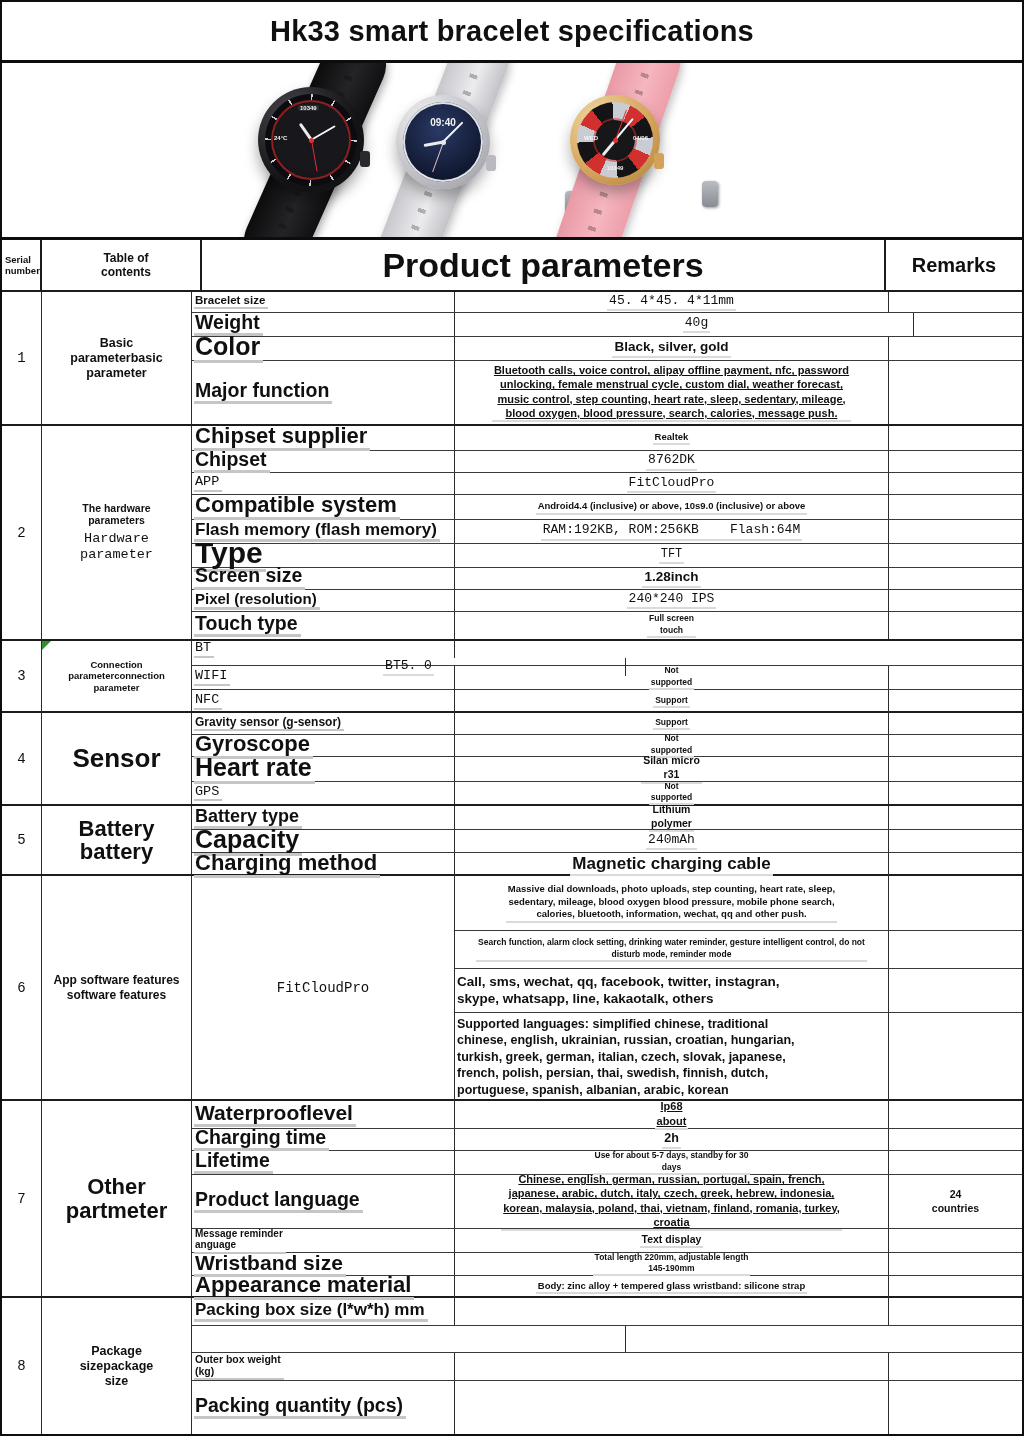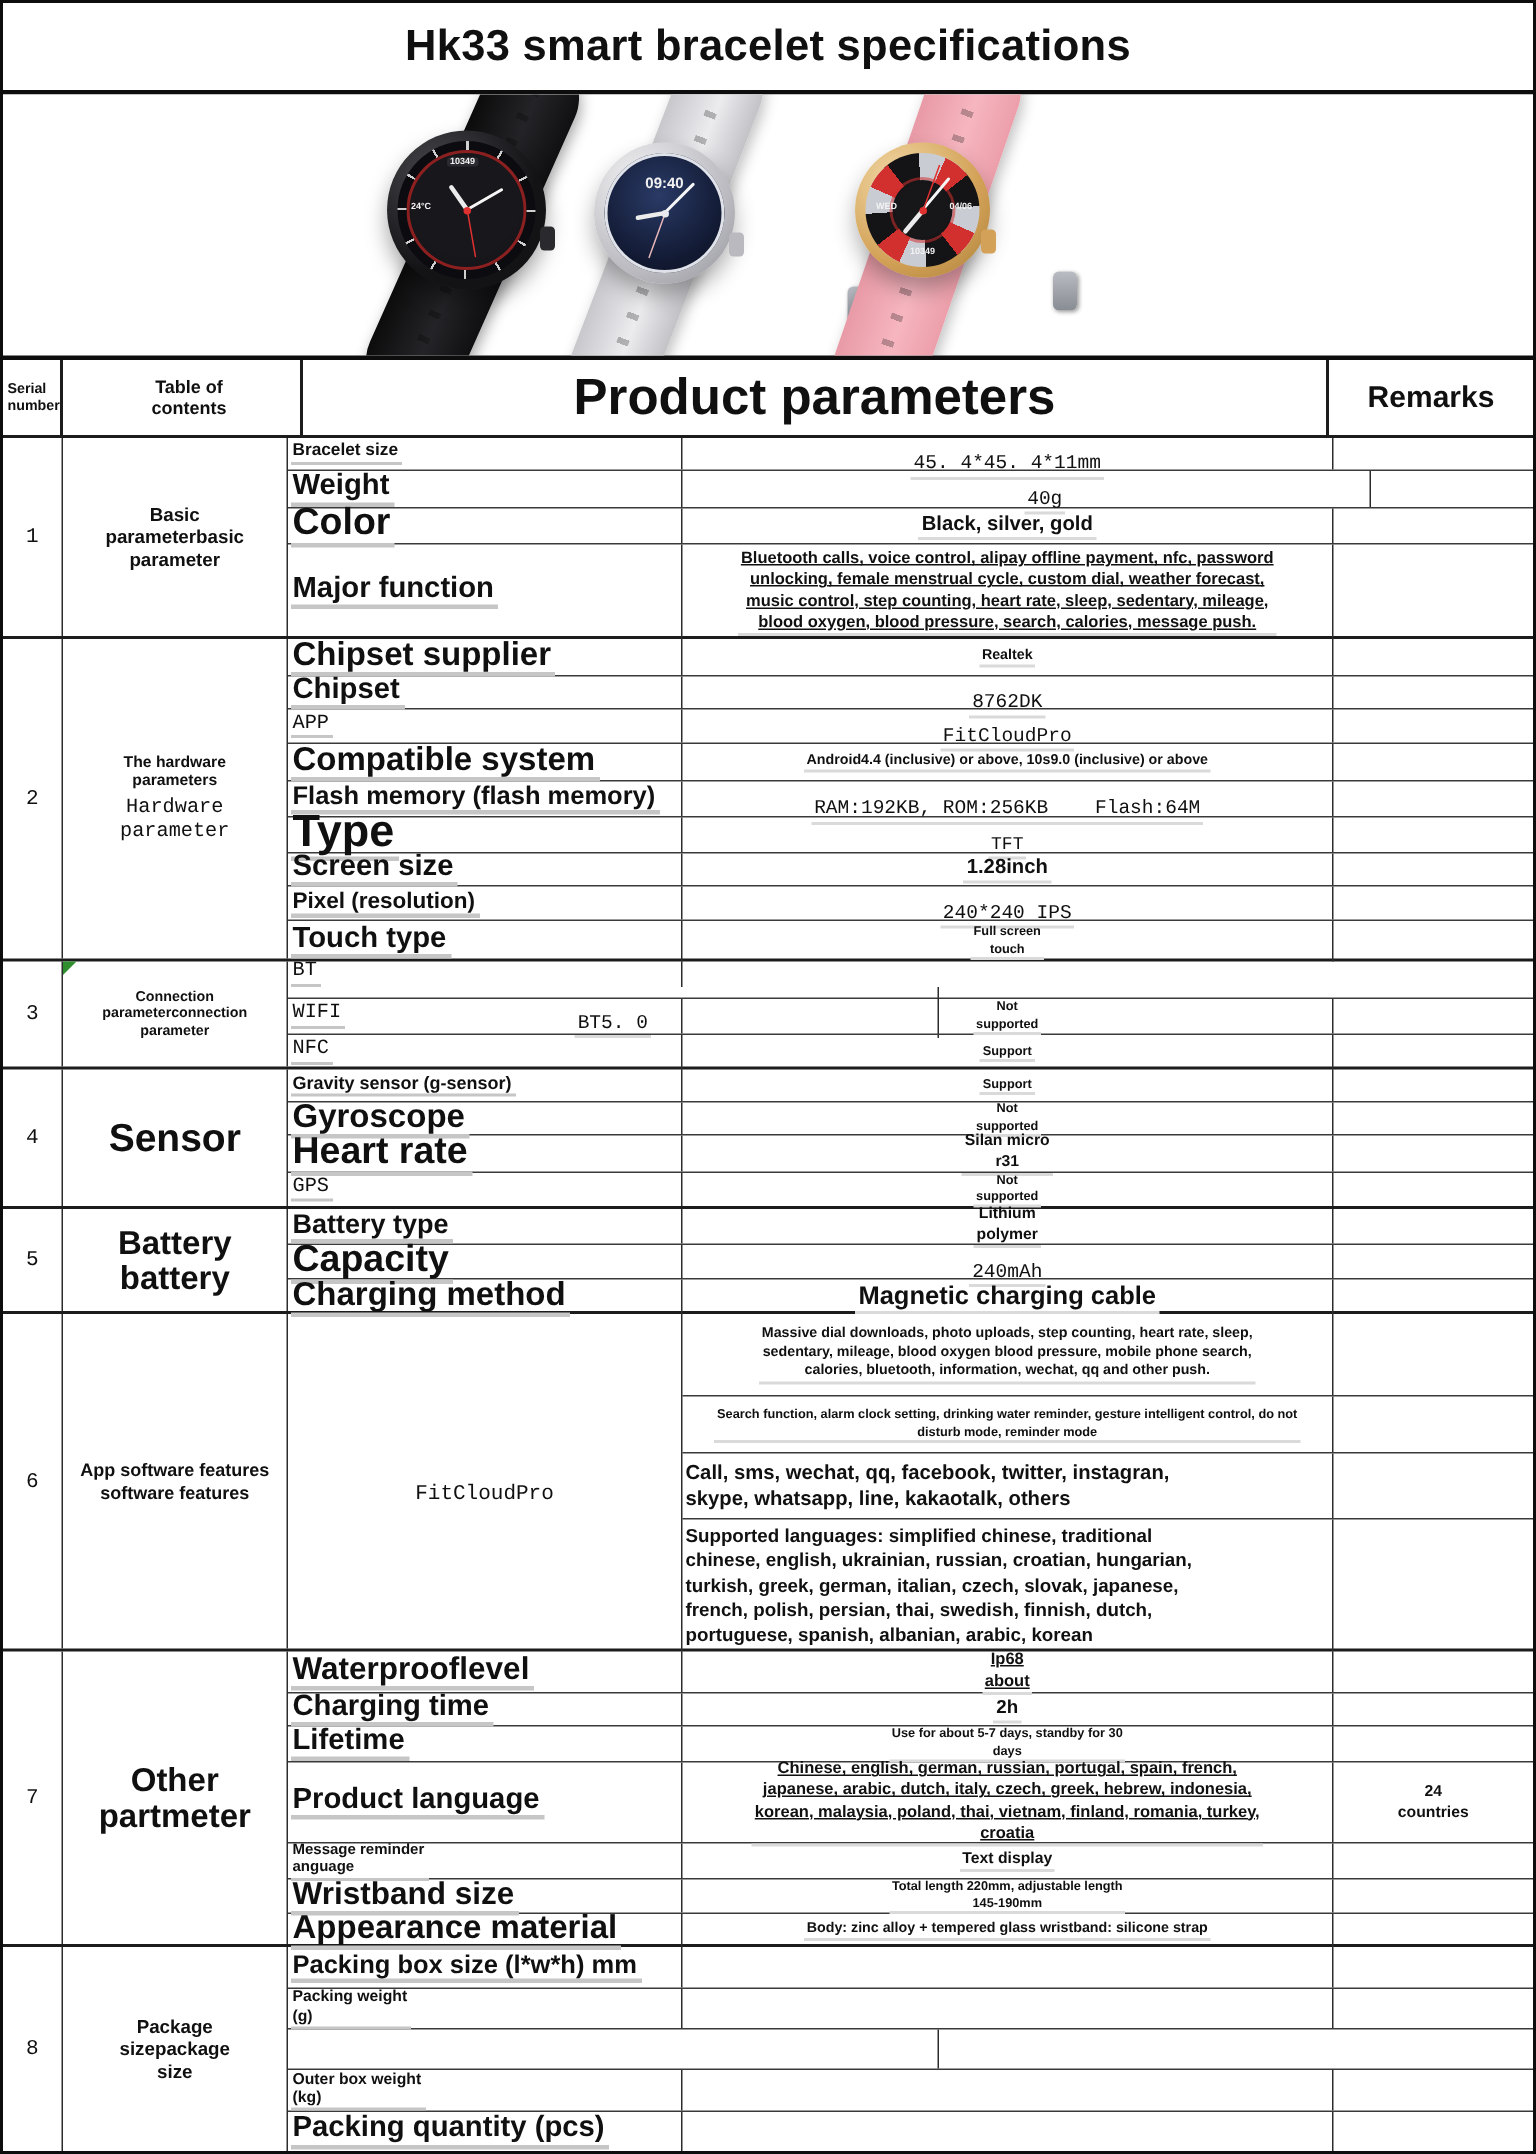--- a/index.html
+++ b/index.html
@@ -84,21 +84,21 @@
   .srow:last-child { border-bottom:none; flex:1 0 auto; }
   .lc { width:263px; display:flex; align-items:center; padding-left:2px; overflow:visible; }
   .vc { width:434px; display:flex; align-items:center; justify-content:center; text-align:center; overflow:visible; }
   .rc { flex:1; border-right:none; display:flex; align-items:center; justify-content:center; text-align:center; }
   .lt { font-weight:700; line-height:1.0; white-space:pre-line; border-bottom:3px solid #c6c6c6; padding:0 3px 1px 1px; }
   .l-huge { font-size:30px; } .l-xxl { font-size:25px; } .l-xl { font-size:22px; }
   .l-l { font-size:19.5px; } .l-ml { font-size:17px; } .l-m { font-size:15px; }
   .l-s { font-size:11.5px; border-bottom-width:2px; } .l-xs { font-size:10px; border-bottom-width:2px; line-height:1.15; }
   .l-mono { font-family:"Liberation Mono","DejaVu Sans Mono",monospace; font-weight:400; font-size:13.5px; border-bottom-width:2px; }
   .vt { font-weight:700; line-height:1.25; white-space:pre-wrap; border-bottom:2px solid #dadada; padding:0 2px; }
-  .v-mono { font-family:"Liberation Mono","DejaVu Sans Mono",monospace; font-weight:400; font-size:13px;margin-top:16px; }
+  .v-mono { font-family:"Liberation Mono","DejaVu Sans Mono",monospace; font-weight:400; font-size:13px; }
   .v-b8 { font-size:8.5px; line-height:1.3; } .v-b9 { font-size:9.5px; line-height:1.35; }
   .v-b10 { font-size:10.5px; line-height:1.3; } .v-b11 { font-size:11px; line-height:1.28;text-decoration:underline; }
   .v-b12 { font-size:12.5px; line-height:1.3; } .v-b13 { font-size:13.5px; }
   .v-b17 { font-size:17px; }
   .v-left { text-align:left; justify-content:flex-start; }
   .v-left .vt { border-bottom:none; }
   .merged-row { display:flex; flex:1; }
   .mlc { width:263px; display:flex; align-items:center; justify-content:center; border-right:1.5px solid #2c2c2c; }
   .stack { flex:1; display:flex; flex-direction:column; }
 </style>
@@ -563,28 +563,20 @@
 size</div>
     <div class="rows">
       <div class="srow" style="height:28px;">
         <div class="cell lc">
             <span class="lt l-ml">Packing box size (l*w*h) mm</span>
           </div>
         <div class="cell vc"></div>
         <div class="rc"></div>
       </div>
       <div class="srow" style="height:27px;">
-        <div class="cell lc">
-            <span class="lt l-xs" style="font-size:10.5px;">Packing weight
-(g)</span>
-          </div>
-        <div class="cell vc"></div>
-        <div class="rc"></div>
-      </div>
-      <div class="srow" style="height:27px;">
         <div class="cell vc"></div>
         <div class="rc"></div>
       </div>
       <div class="srow" style="height:28px;">
         <div class="cell lc">
             <span class="lt l-xs" style="font-size:10.5px;">Outer box weight
 (kg)</span>
           </div>
         <div class="cell vc"></div>
         <div class="rc"></div>

